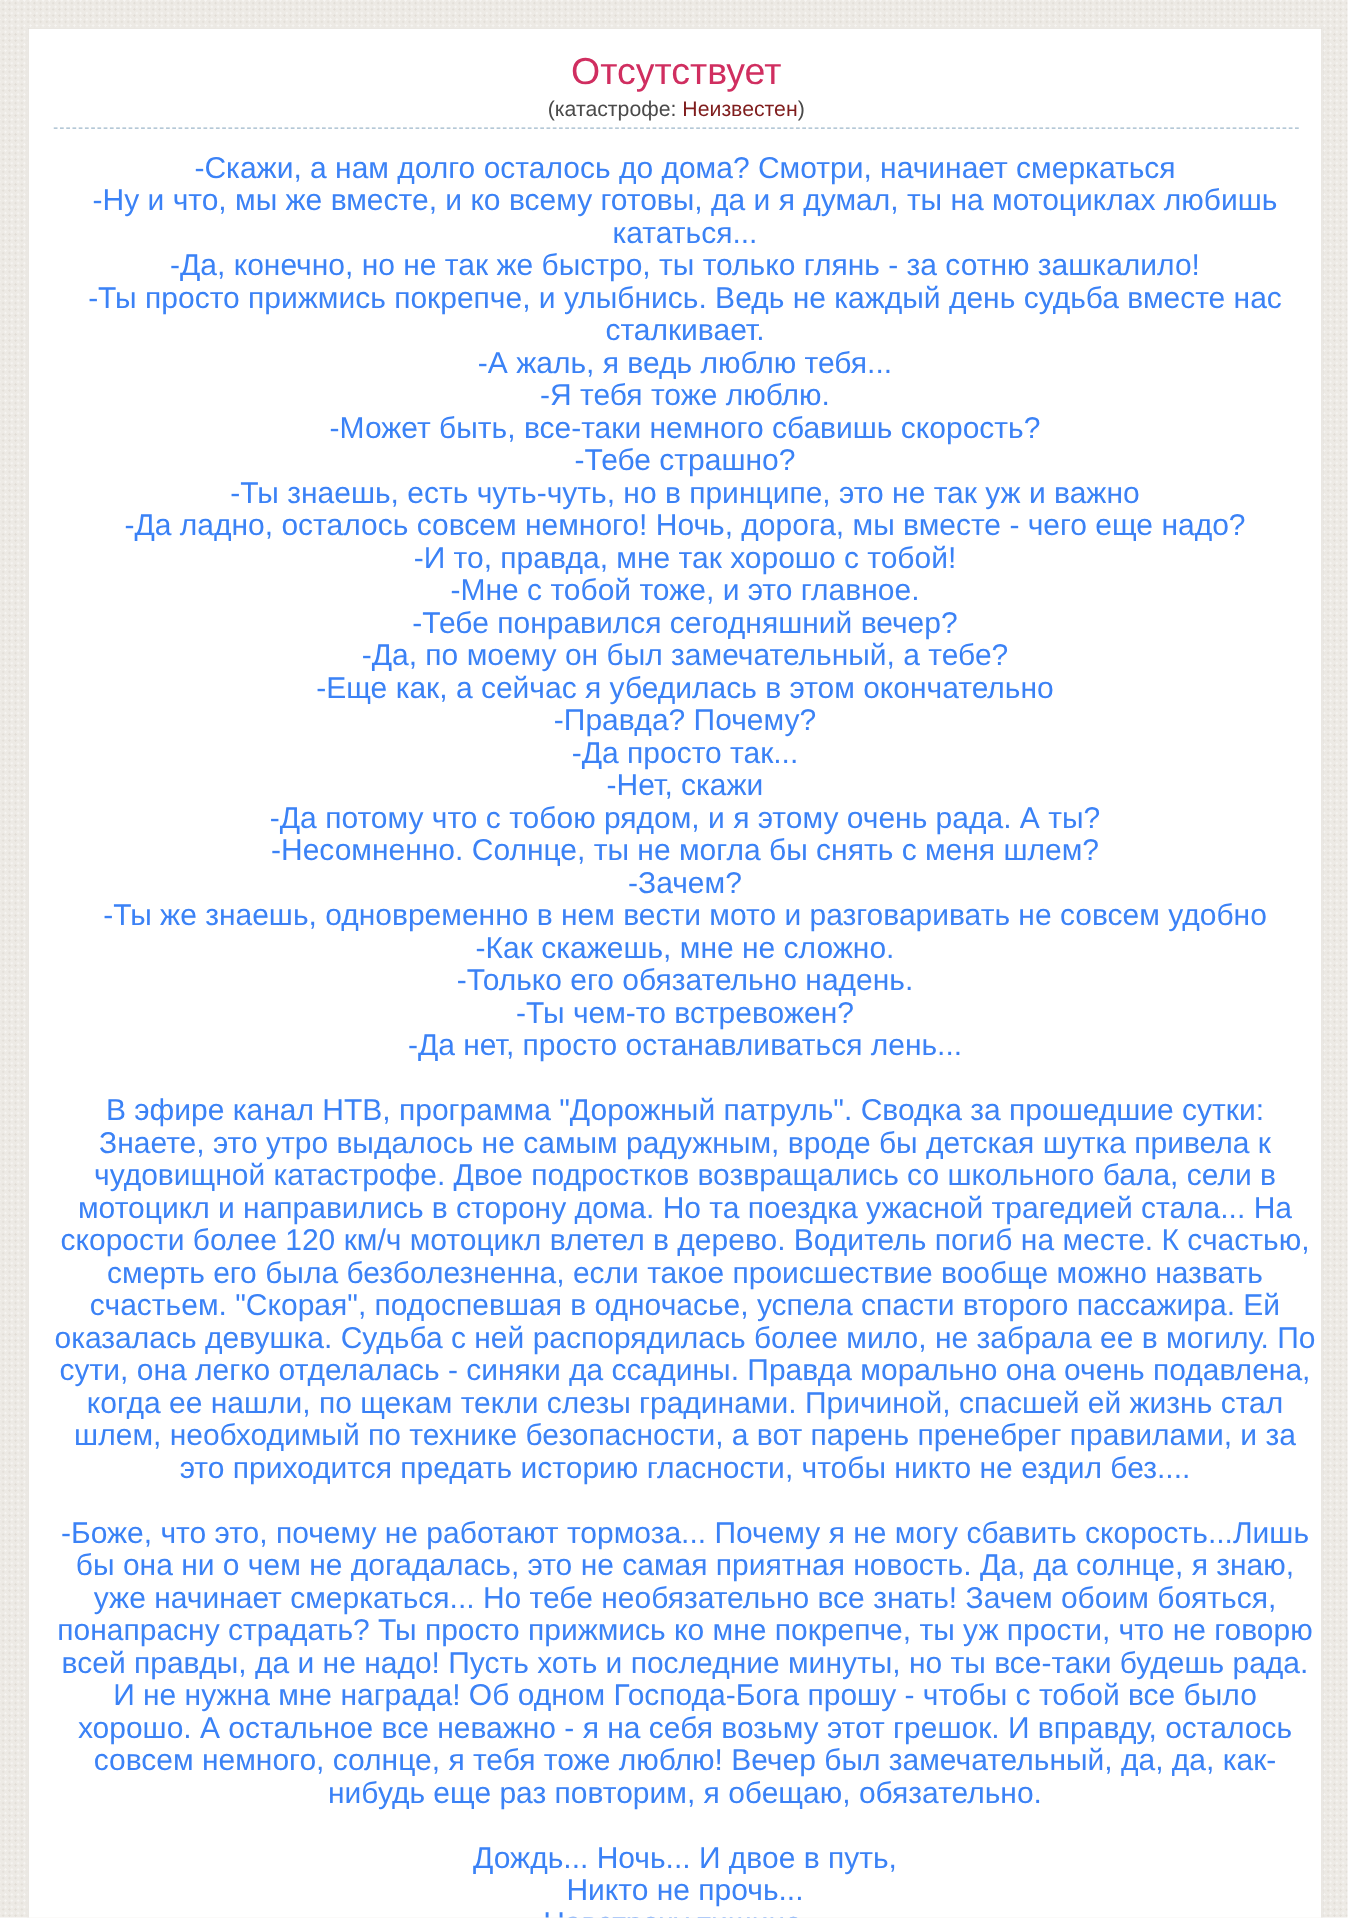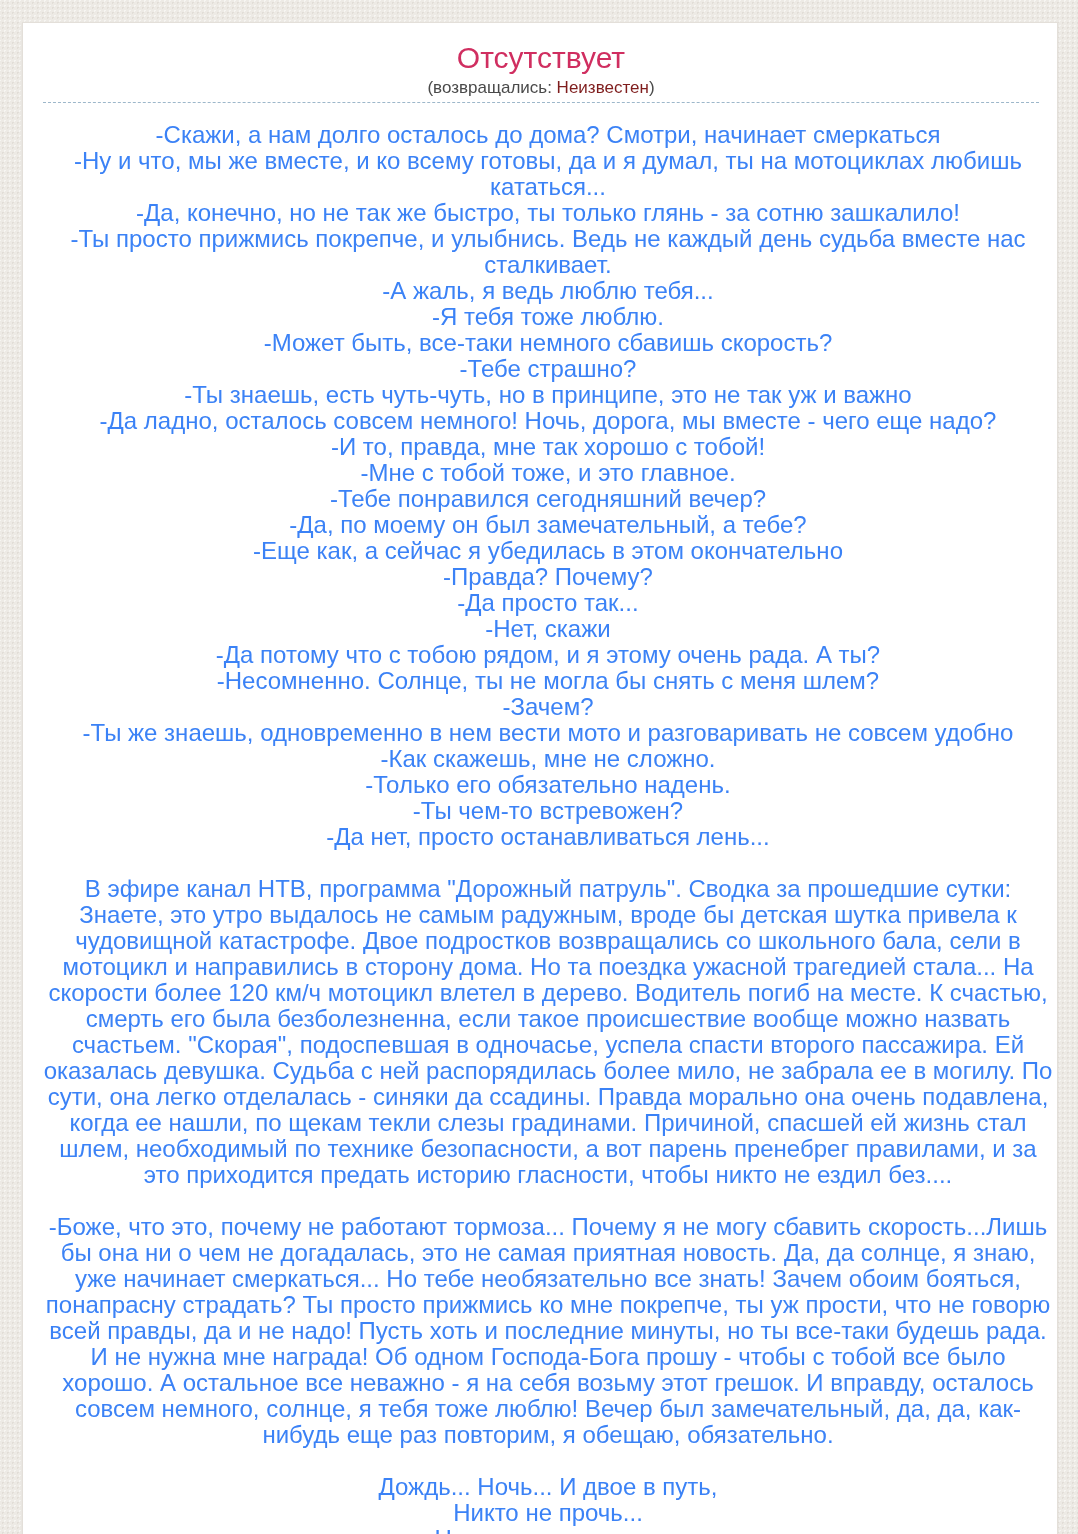--- a/index.html
+++ b/index.html
@@ -68,21 +68,21 @@
     margin-top: 26px;
   }
 </style>
 </head>
 <body>
 
 <div class="page-card">
 
   <div class="song-header">
     <h1 class="song-title">Отсутствует</h1>
-    <div class="performer-line"><span>(возвращались: </span><a class="artist-link">Неизвестен</a><span>)</span></div>
+    <div class="performer-line"><span>(катастрофе: </span><a class="artist-link">Неизвестен</a><span>)</span></div>
   </div>
 
   <div class="lyrics">
     <div class="lyrics-block">-Скажи, а нам долго осталось до дома? Смотри, начинает смеркаться
 -Ну и что, мы же вместе, и ко всему готовы, да и я думал, ты на мотоциклах любишь кататься...
 -Да, конечно, но не так же быстро, ты только глянь - за сотню зашкалило!
 -Ты просто прижмись покрепче, и улыбнись. Ведь не каждый день судьба вместе нас сталкивает.
 -А жаль, я ведь люблю тебя...
 -Я тебя тоже люблю.
 -Может быть, все-таки немного сбавишь скорость?

